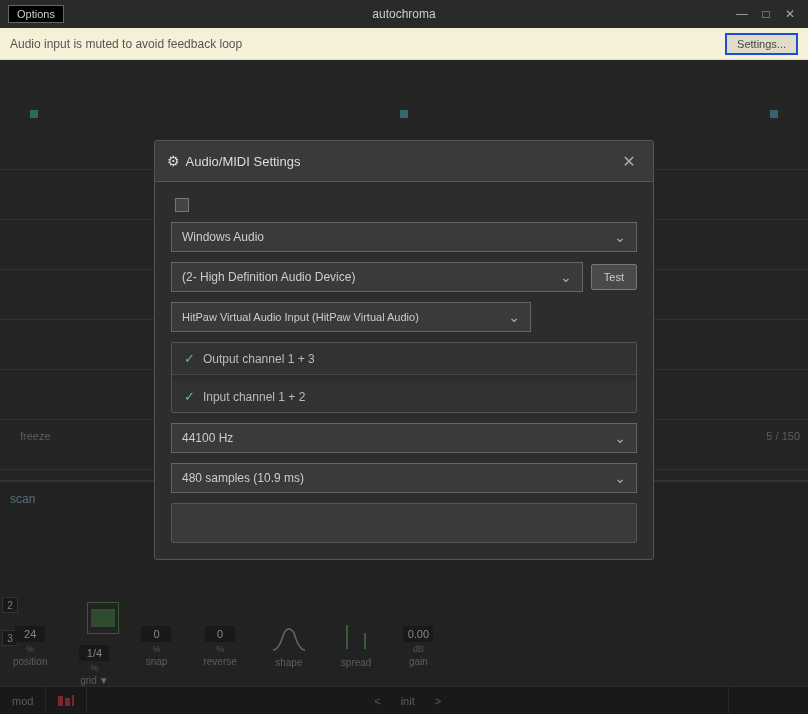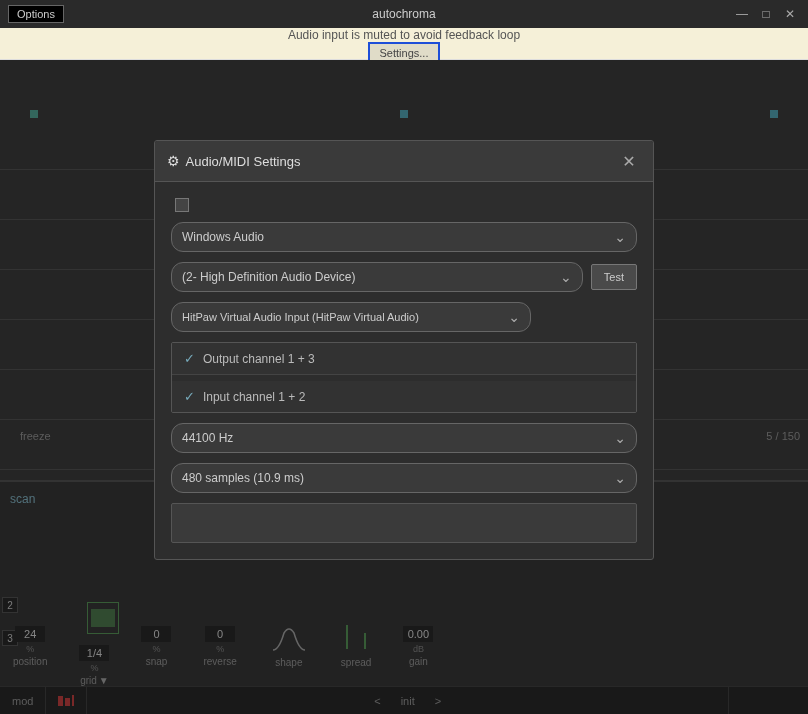--- a/index.html
+++ b/index.html
@@ -61,21 +61,20 @@
 
     
     .notification-bar {
       height: 32px;
       background: #f5f0d8;
       display: flex;
       align-items: center;
       justify-content: space-between;
       padding: 0 10px;
       border-bottom: 1px solid #ddd;
-      flex-direction: column;
     }
     .notification-text {
       color: #555;
       font-size: 12px;
     }
     .settings-btn {
       background: #e0dcc8;
       border: 2px solid #1d4ed8;
       color: #444;
       font-size: 11px;
@@ -249,21 +248,21 @@
       flex: 1;
       background: #3a3a3a;
       border: 1px solid #666;
       color: #ccc;
       padding: 6px 10px;
       font-size: 12px;
       display: flex;
       align-items: center;
       justify-content: space-between;
       cursor: pointer;
-      border-radius: 12px;
+      border-radius: 0;
     }
     .dropdown-arrow {
       color: #aaa;
       font-size: 14px;
     }
 
     
     .test-btn {
       background: #4a4a4a;
       border: 1px solid #777;

